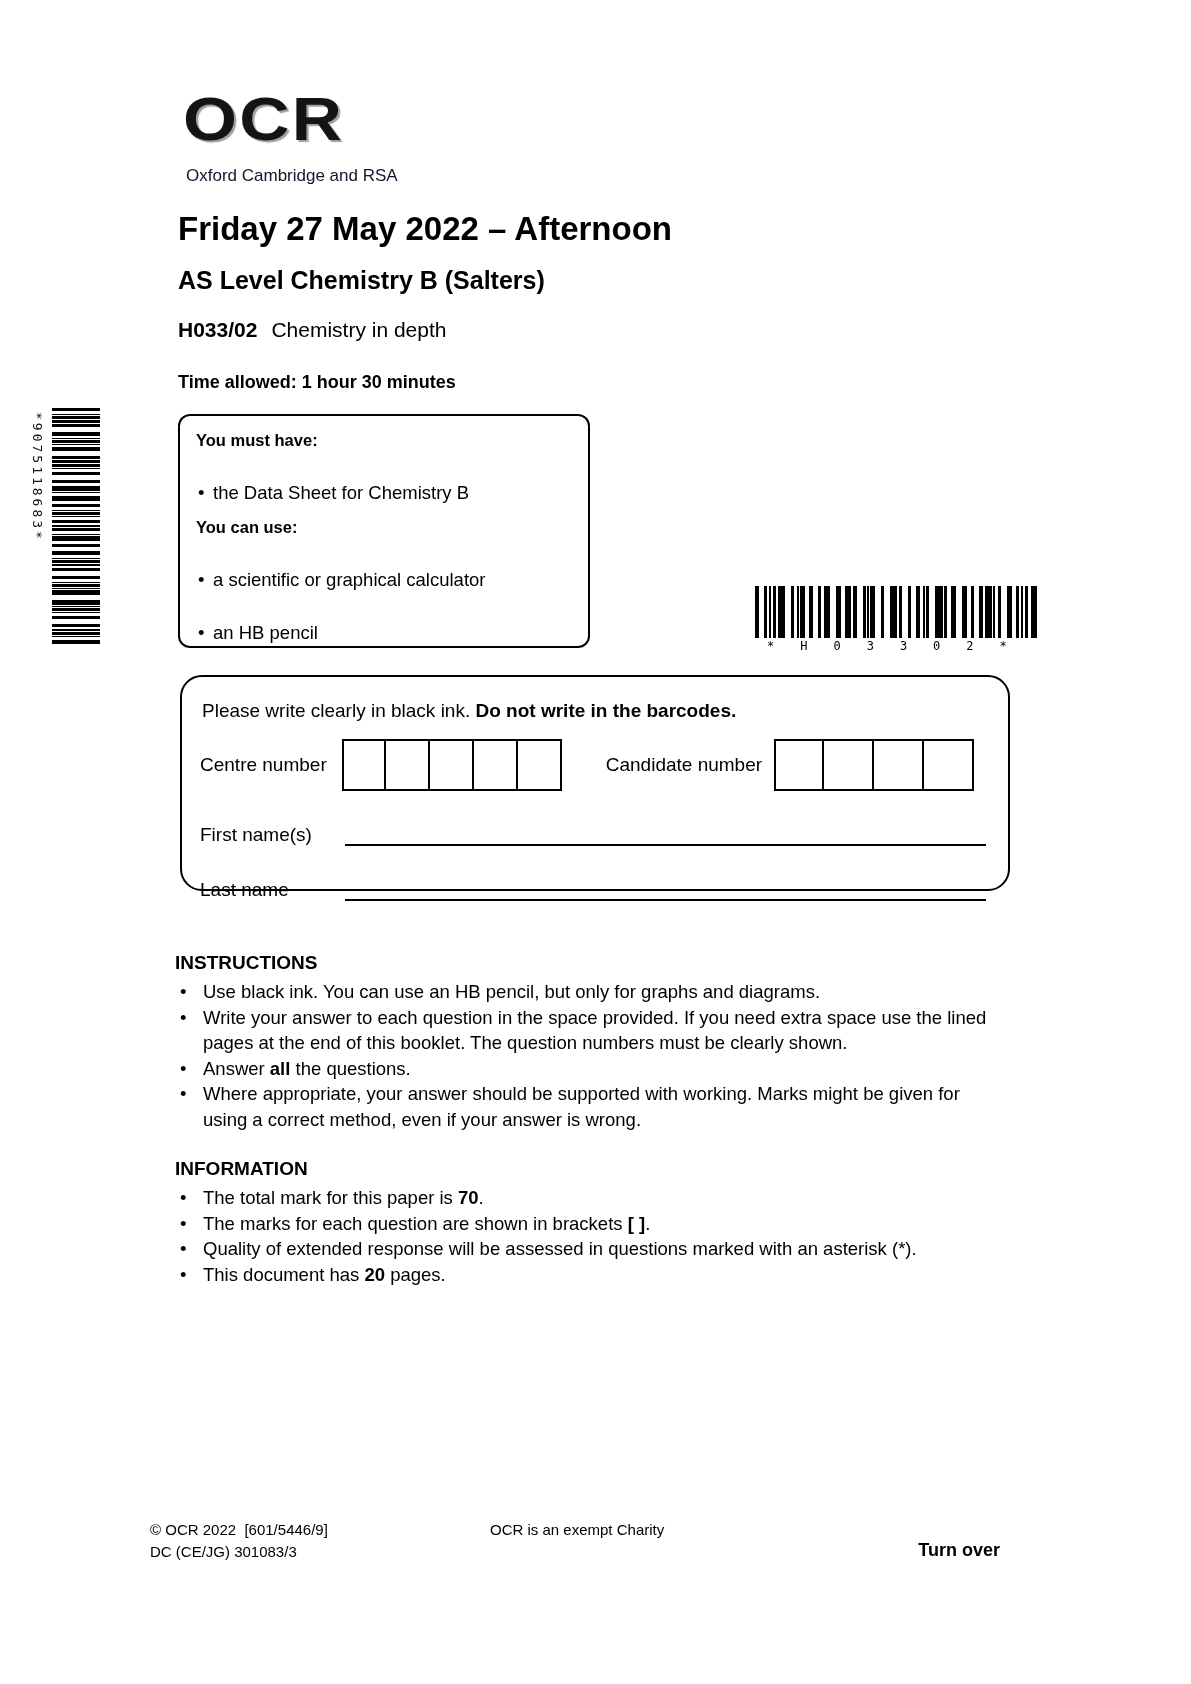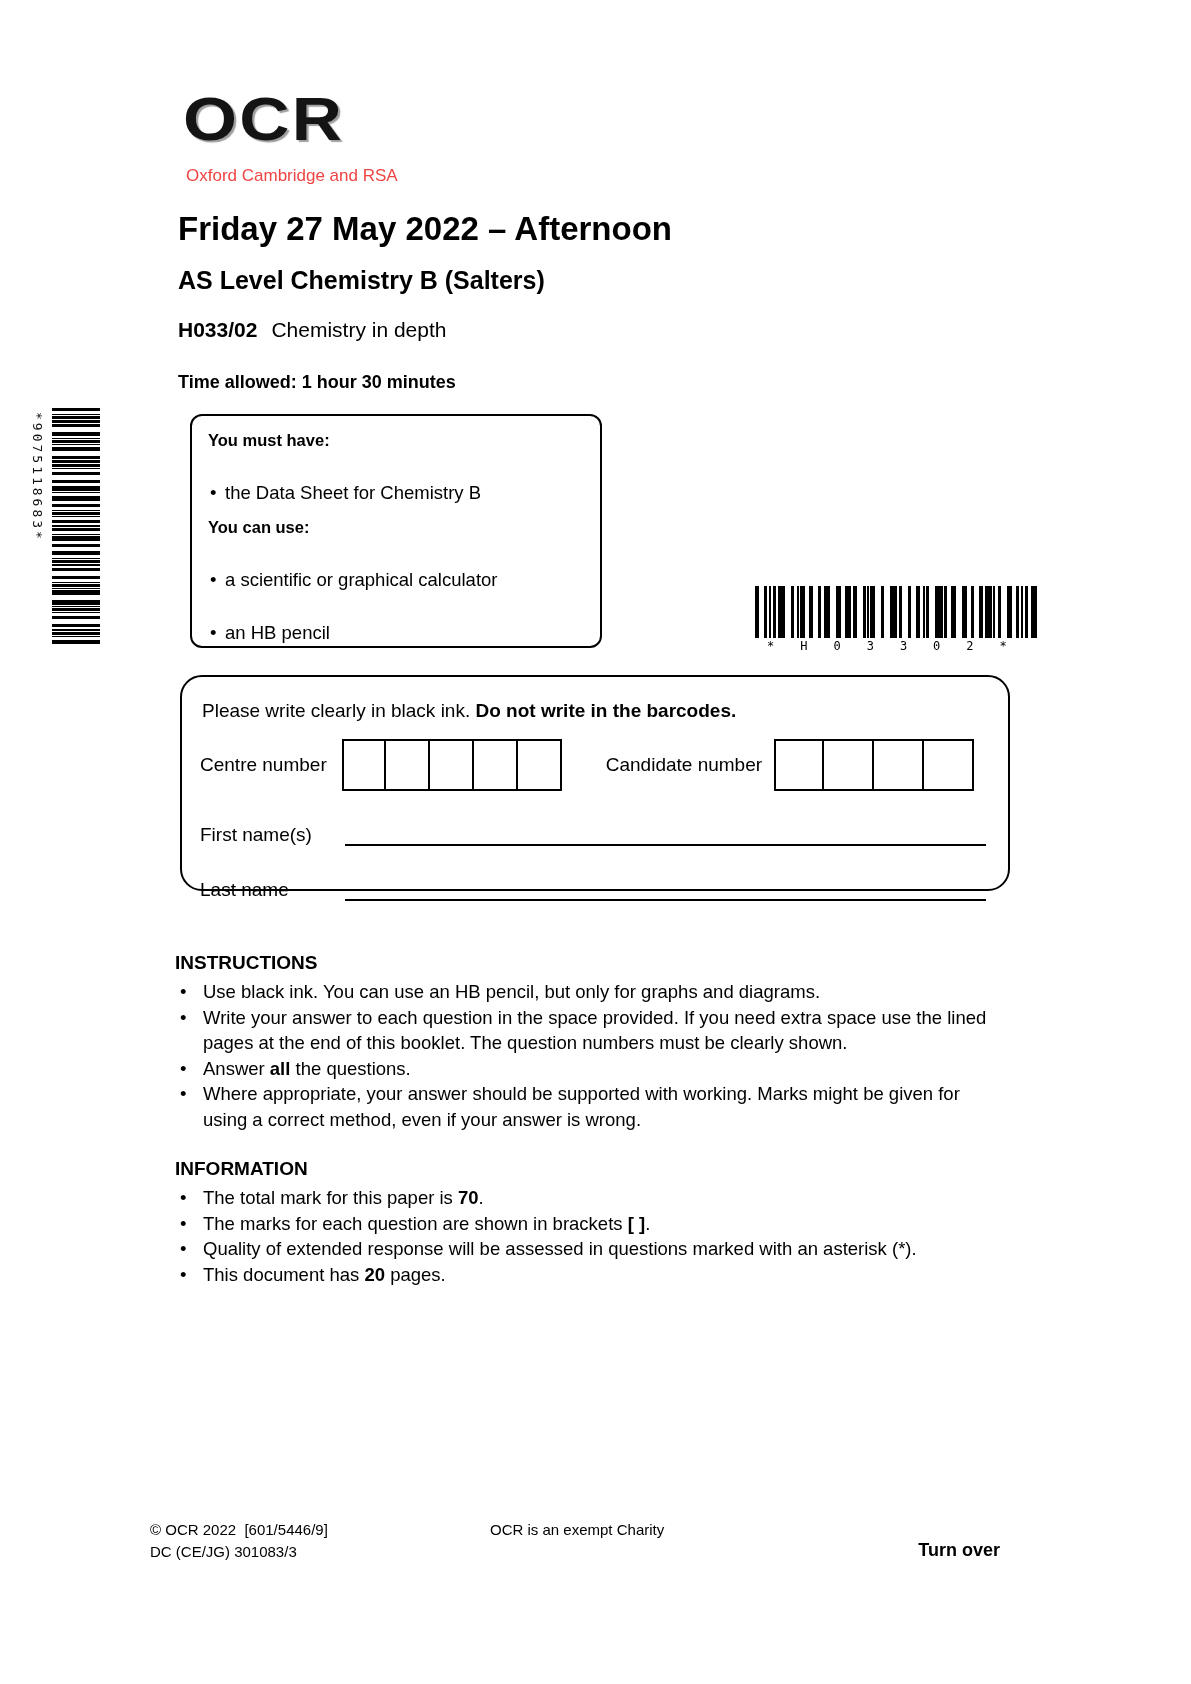--- a/index.html
+++ b/index.html
@@ -27,29 +27,29 @@
       repeating-linear-gradient(180deg,#000 0 1px,transparent 1px 6px);
   }
   
   .ocr-logo{
     position:absolute;left:183px;top:88px;
     font-size:62px;font-weight:900;line-height:1;
     letter-spacing:2px;color:#141414;
     text-shadow:2px 2px 1px rgba(40,40,40,.45);
     transform:scaleX(1.12);transform-origin:left;
   }
-  .ocr-tagline{position:absolute;left:186px;top:166px;font-size:17px;color:#ef4444;}
+  .ocr-tagline{position:absolute;left:186px;top:166px;font-size:17px;color:#0f172a;}
   .h-date{position:absolute;left:178px;top:210px;margin:0;font-size:33px;font-weight:bold;}
   .h-qual{position:absolute;left:178px;top:266px;margin:0;font-size:25px;font-weight:bold;}
   .h-paper{position:absolute;left:178px;top:318px;font-size:21px;}
   .h-paper b{margin-right:14px;}
   .h-time{position:absolute;left:178px;top:372px;font-size:18px;font-weight:bold;}
   
   .materials-box{
-    position:absolute;left:190px;top:414px;width:412px;height:234px;
+    position:absolute;left:178px;top:414px;width:412px;height:234px;
     border:2.5px solid #000;border-radius:12px;
     box-sizing:border-box;padding:13px 16px;
     font-size:16.5px;line-height:23px;
   }
   .mb-head{font-weight:bold;}
   .mb-gap{height:10px;}
   .materials-box .li{padding-left:17px;margin-top:28px;}
   .materials-box .li::before{left:2px;}
   
   .paper-barcode{position:absolute;left:755px;top:586px;width:284px;}

